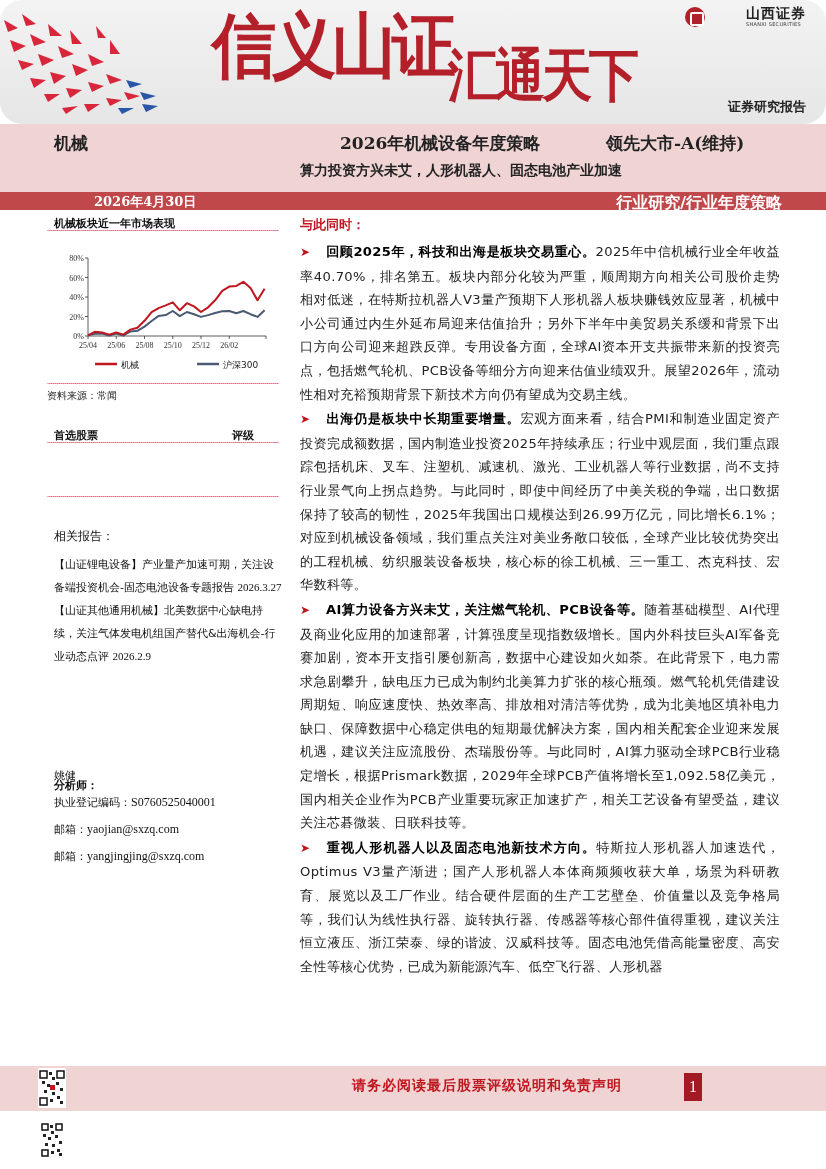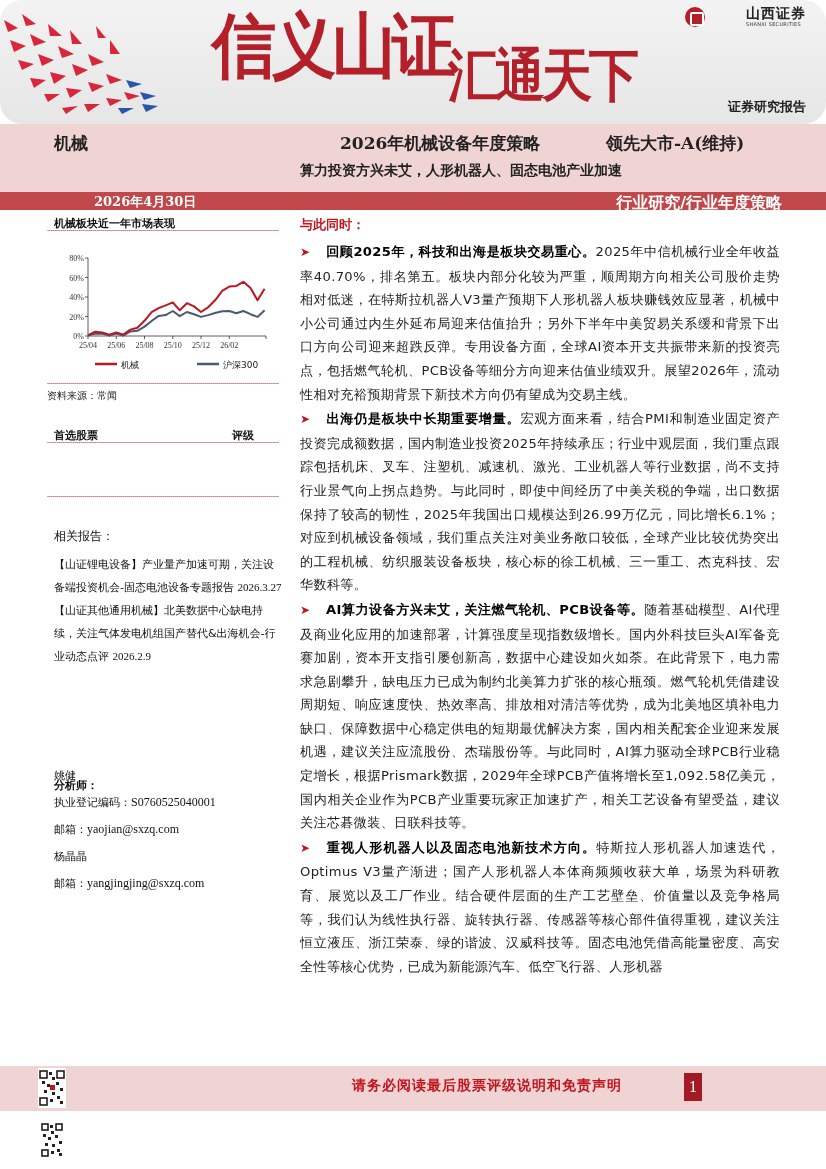--- a/index.html
+++ b/index.html
@@ -199,21 +199,20 @@
     <span>【山证其他通用机械】北美数据中心缺电持续，关注气体发电机组国产替代&amp;出海机会-行业动态点评</span>
     <span class="rdate">2026.2.9</span>
   </div>
 </div>
 
 <div class="analyst-head">分析师：</div>
 <div class="analyst">
   <div>姚健</div>
   <div><span>执业登记编码：</span><span class="v">S0760525040001</span></div>
   <div><span>邮箱：</span><span class="v">yaojian@sxzq.com</span></div>
-  <div>杨晶晶</div>
   <div><span>邮箱：</span><span class="v">yangjingjing@sxzq.com</span></div>
 </div>
 
 <div class="right">
   <div class="points-head">与此同时：</div>
   <div class="para">
     <span class="arrow">➤</span><span class="lead">回顾2025年，科技和出海是板块交易重心。</span><span>2025年中信机械行业全年收益率40.70%，排名第五。板块内部分化较为严重，顺周期方向相关公司股价走势相对低迷，在特斯拉机器人V3量产预期下人形机器人板块赚钱效应显著，机械中小公司通过内生外延布局迎来估值抬升；另外下半年中美贸易关系缓和背景下出口方向公司迎来超跌反弹。专用设备方面，全球AI资本开支共振带来新的投资亮点，包括燃气轮机、PCB设备等细分方向迎来估值业绩双升。展望2026年，流动性相对充裕预期背景下新技术方向仍有望成为交易主线。</span>
   </div>
   <div class="para">
     <span class="arrow">➤</span><span class="lead">出海仍是板块中长期重要增量。</span><span>宏观方面来看，结合PMI和制造业固定资产投资完成额数据，国内制造业投资2025年持续承压；行业中观层面，我们重点跟踪包括机床、叉车、注塑机、减速机、激光、工业机器人等行业数据，尚不支持行业景气向上拐点趋势。与此同时，即使中间经历了中美关税的争端，出口数据保持了较高的韧性，2025年我国出口规模达到26.99万亿元，同比增长6.1%；对应到机械设备领域，我们重点关注对美业务敞口较低，全球产业比较优势突出的工程机械、纺织服装设备板块，核心标的徐工机械、三一重工、杰克科技、宏华数科等。</span>

